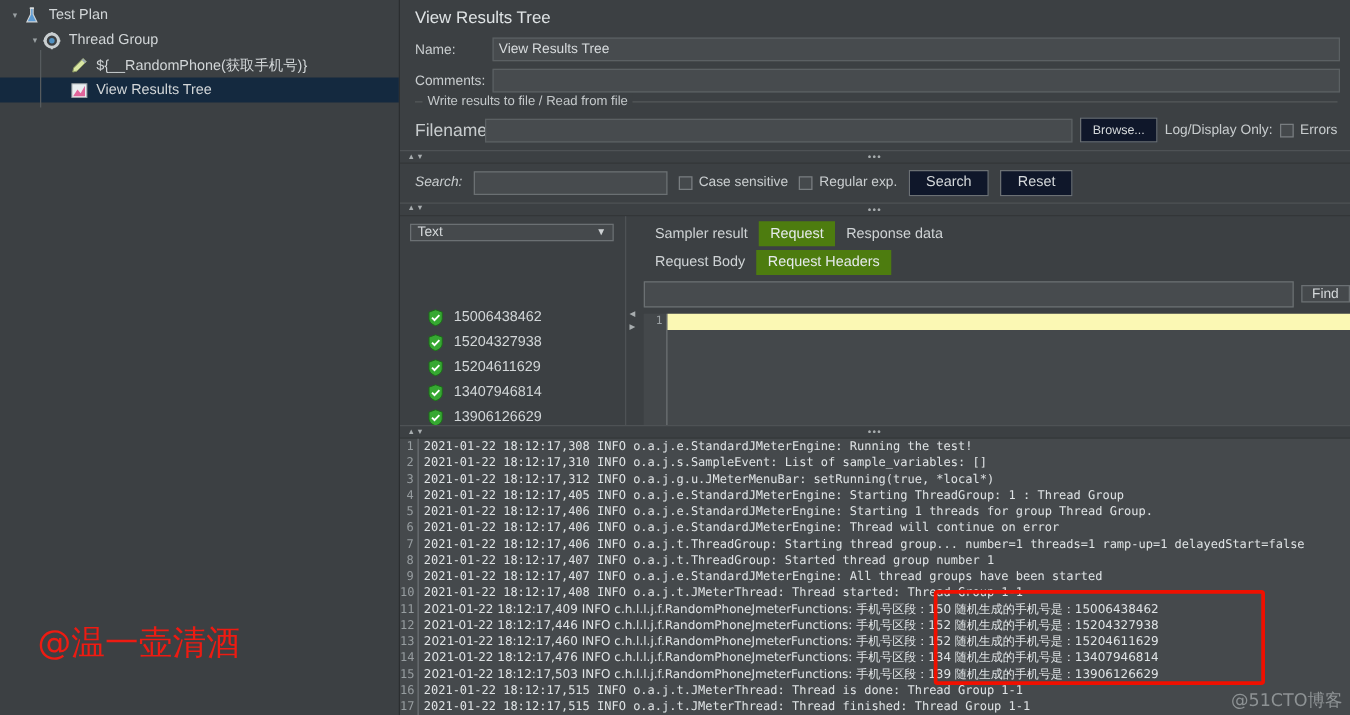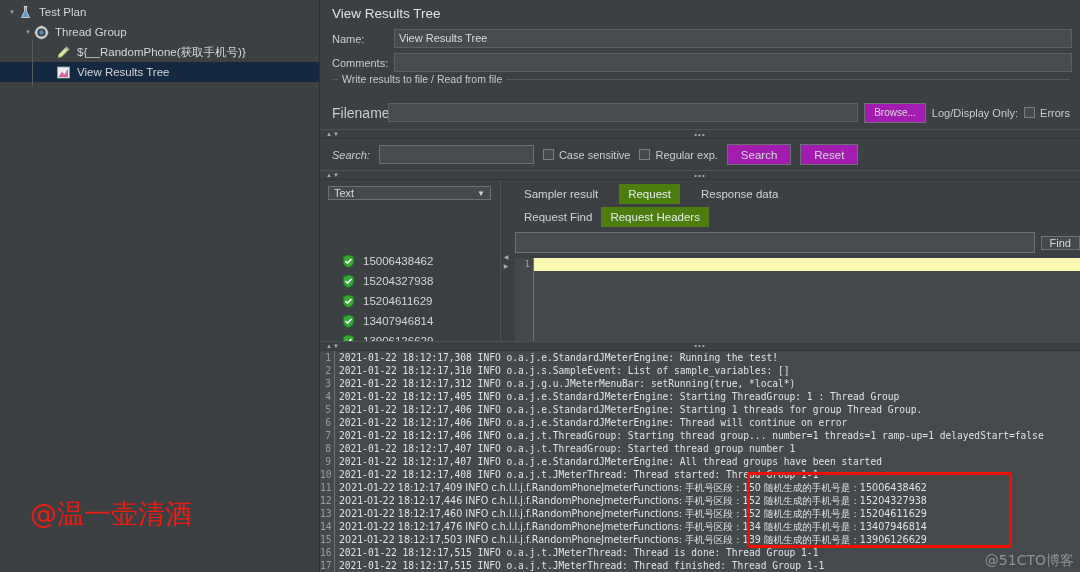--- a/index.html
+++ b/index.html
@@ -43,30 +43,30 @@
   .fld {
     flex:1 1 auto; height:19px; background:#474b4e;
     border:1px solid #5b6063; color:#d8dcde;
     font-size:11px; padding:0 4px; line-height:17px;
     font-family:"Liberation Sans", sans-serif;
   }
   .fld.val { color:#d8dcde; }
 
   .group {
     margin:4px 10px 0 12px; border-top:1px solid #54585b; position:relative;
-    padding-top:23px;
+    padding-top:12px;
   }
   .group-lbl {
     position:absolute; top:-7px; left:6px; background:#3c4043;
     padding:0 4px; font-size:10.5px; color:#c5c9cb;
   }
   .filerow { display:flex; align-items:center; gap:6px; padding:0 0 6px 0; }
   .filerow .cap { width:50px; flex:0 0 50px; font-size:14px; }
   .btn {
-    background:#a21caf; border:1px solid #6b7073; color:#d5d9db;
+    background:#0f172a; border:1px solid #6b7073; color:#d5d9db;
     height:20px; padding:0 9px; font-size:10px; cursor:default;
     font-family:"Liberation Sans", sans-serif; white-space:nowrap;
   }
   .btn.big { font-size:11.5px; height:21px; padding:0 13px; }
   .cb {
     width:11px; height:11px; background:#45494c; border:1px solid #787d80;
     display:inline-block; flex:0 0 11px;
   }
   .cbwrap { display:flex; align-items:center; gap:5px; white-space:nowrap; font-size:11px; color:#c9cdcf; }
 
@@ -97,21 +97,21 @@
   .shield { width:13px; height:14px; flex:0 0 13px; }
 
   .vsplit {
     width:11px; flex:0 0 11px; display:flex; flex-direction:column;
     align-items:center; justify-content:center; gap:2px; position:relative;
     border-left:1px solid #4e5255;
   }
   .vsplit .ard { font-size:6px; color:#a8adaf; }
 
   .res-right { flex:1 1 auto; min-width:0; display:flex; flex-direction:column; padding-top:4px; }
-  .tabs { display:flex; align-items:flex-end; gap:12px; padding-left:4px; }
+  .tabs { display:flex; align-items:flex-end; gap:0; padding-left:4px; }
   .tab { font-size:11.5px; color:#cfd3d5; padding:4px 9px 4px 9px; }
   .tab.active { background:#4d7c0f; color:#e6eaec; }
   .tabs2 { display:flex; gap:0; padding-left:4px; margin-top:3px; }
   .findrow { display:flex; gap:6px; padding:5px 0 0 4px; align-items:center; }
   .findbox { flex:1 1 auto; height:21px; background:#474b4e; border:1px solid #6b7073; }
   .findbtn { background:#45494c; border:1px solid #6b7073; color:#d5d9db; height:14px; padding:0 8px; font-size:11px; }
   .editor { margin:5px 0 0 4px; flex:1 1 auto; display:flex; background:#44484b; min-height:0; }
   .ed-gutter { width:18px; flex:0 0 18px; text-align:right; padding-right:3px; font-size:9px; color:#9aa0a3; font-family:"DejaVu Sans Mono", monospace; padding-top:1px;}
   .ed-body { flex:1 1 auto; border-left:1px solid #6d7275; }
   .hl-yellow { height:13px; background:#fbf8b4; }
@@ -312,21 +312,21 @@
         <span class="ard">▶</span>
       </div>
 
       <div class="res-right">
         <div class="tabs">
           <div class="tab">Sampler result</div>
           <div class="tab active">Request</div>
           <div class="tab">Response data</div>
         </div>
         <div class="tabs2">
-          <div class="tab">Request Find</div>
+          <div class="tab">Request Body</div>
           <div class="tab active">Request Headers</div>
         </div>
         <div class="findrow">
           <div class="findbox"></div>
           <button class="findbtn">Find</button>
         </div>
         <div class="editor">
           <div class="ed-gutter">1</div>
           <div class="ed-body">
             <div class="hl-yellow"></div>

